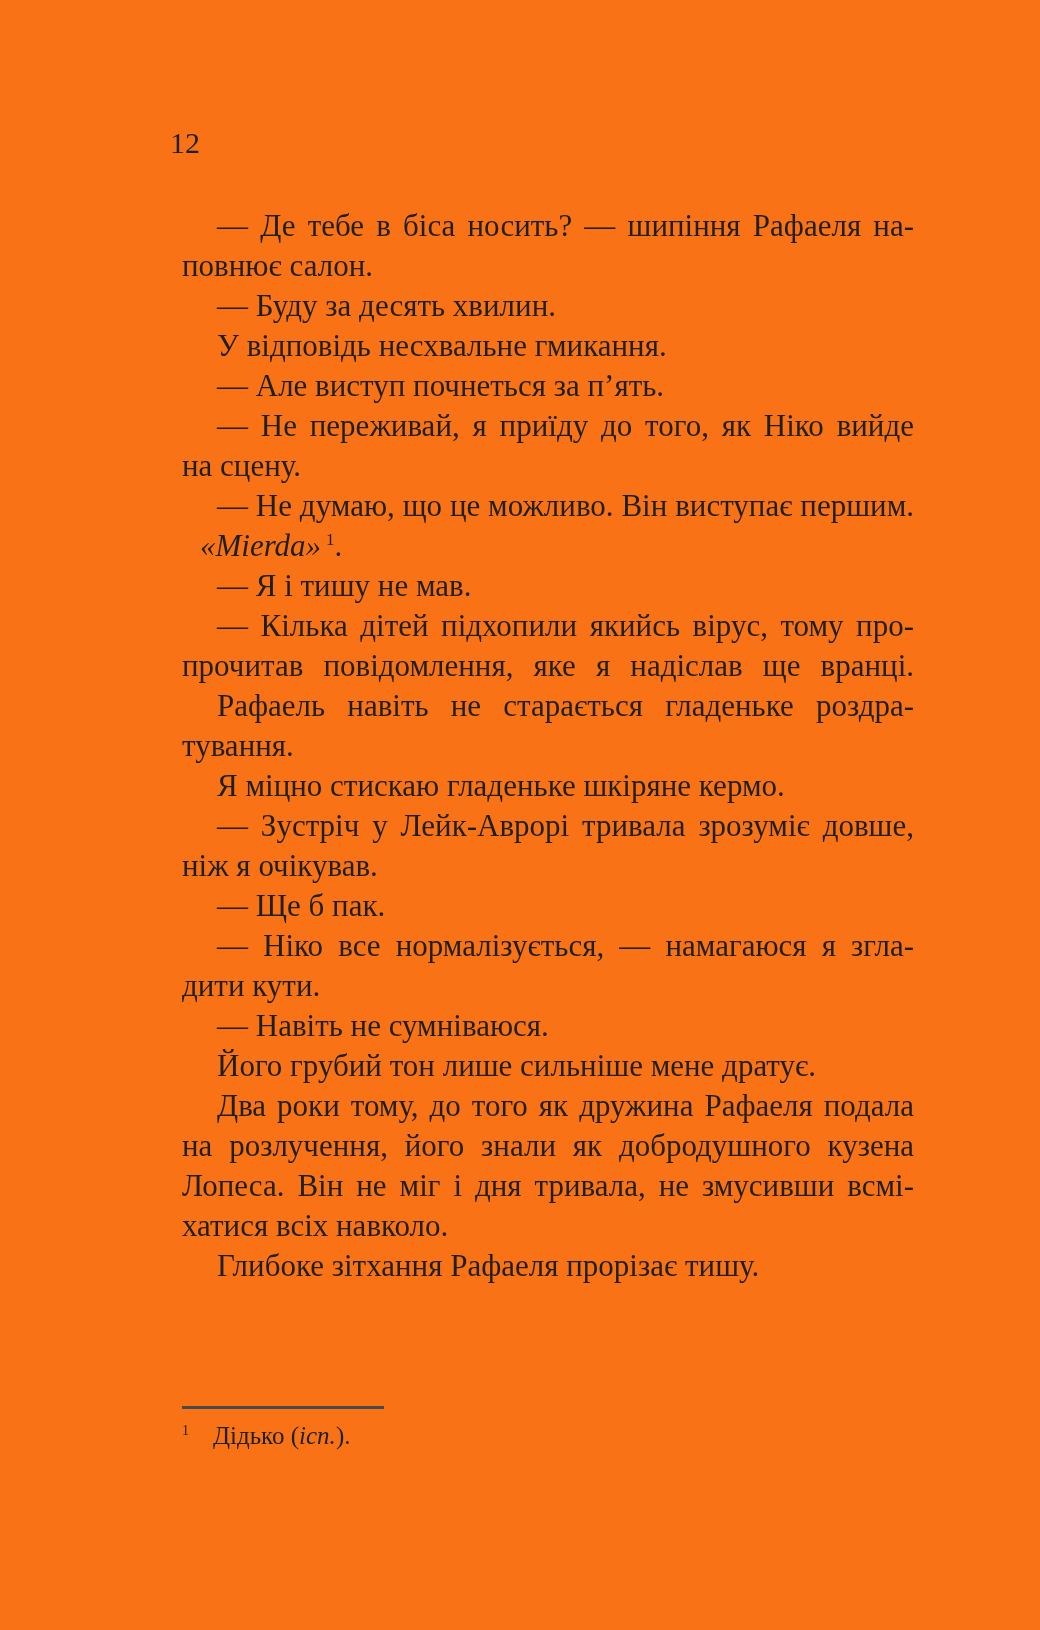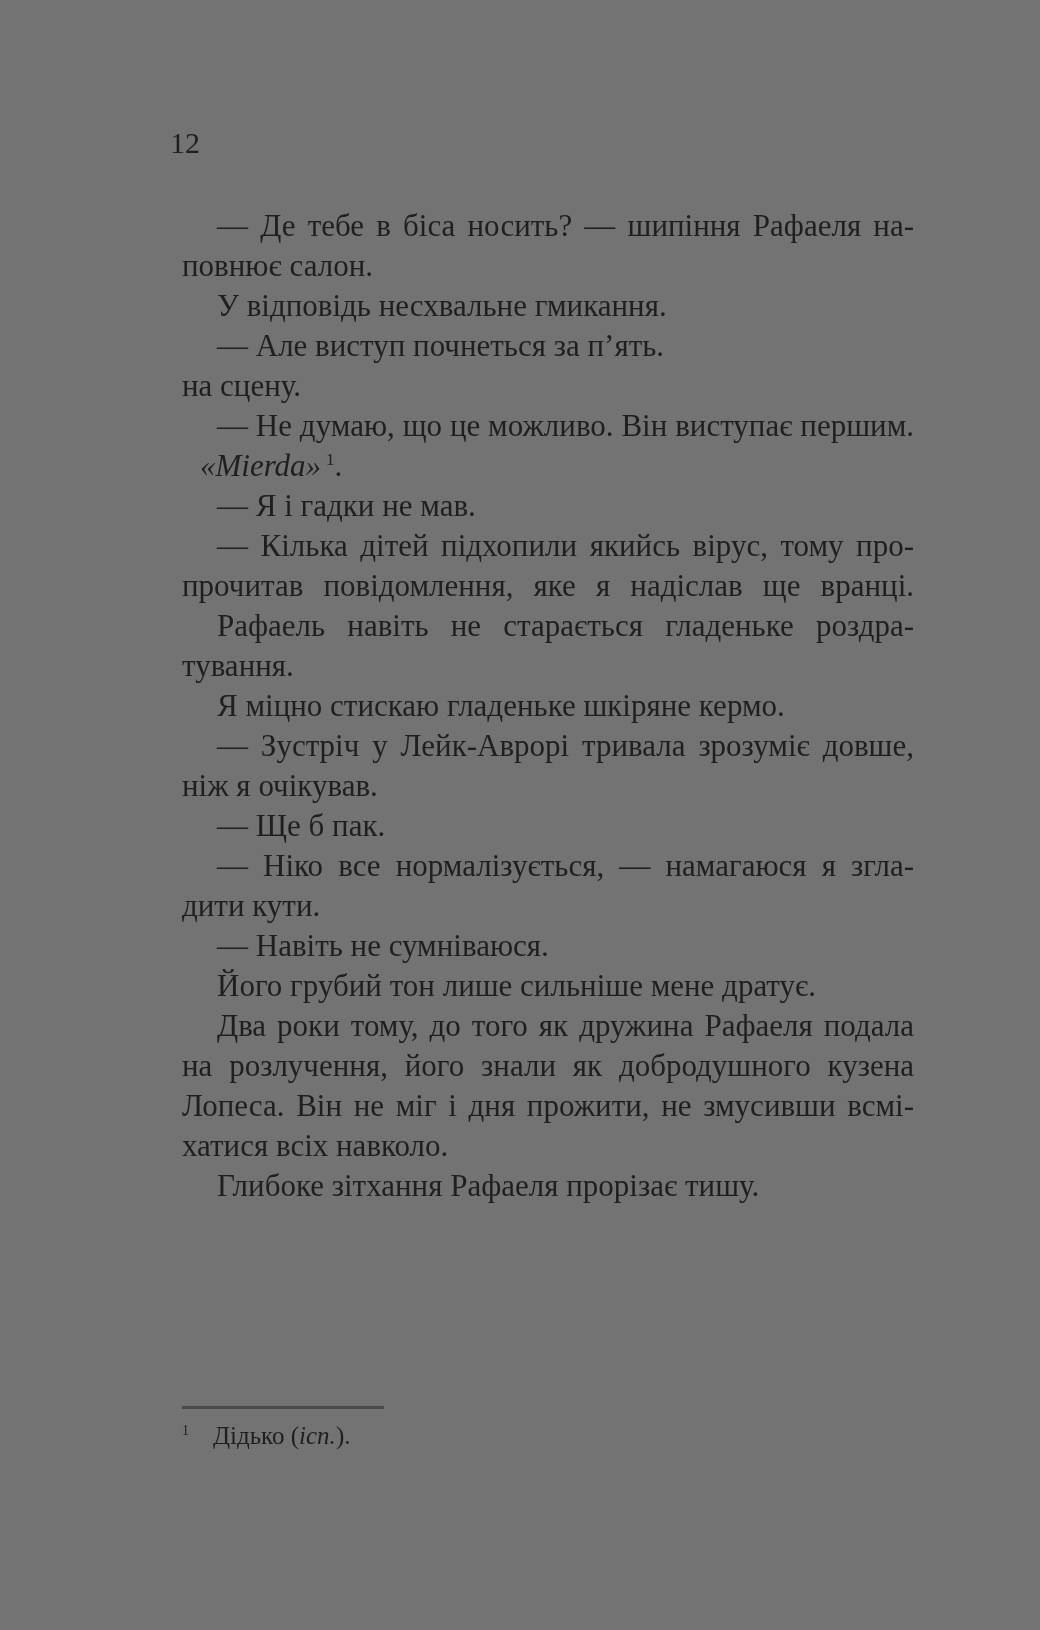--- a/index.html
+++ b/index.html
@@ -1,21 +1,21 @@
 <!DOCTYPE html>
 <html lang="uk"><head>
 <meta charset="utf-8">
 <style>
   * { margin: 0; padding: 0; box-sizing: border-box; }
   html, body { background: #ffffff; }
   .book-page {
     position: relative;
     width: 1040px;
     height: 1630px;
-    background: #737373;
+    background: #f97316;
     color: #1f1f1f;
     font-family: "Liberation Serif", "DejaVu Serif", serif;
     overflow: hidden;
   }
   .pageno {
     position: absolute;
     left: 170px;
     top: 124px;
     font-size: 30px;
     line-height: 38px;
@@ -72,43 +72,45 @@
 </head>
 <body>
 
 <div class="book-page">
 
   <div class="pageno">12</div>
 
   <div class="textblock">
     <div class="line ind jst">— Де тебе в біса носить? — шипіння Рафаеля на-</div>
     <div class="line">повнює салон.</div>
+    <div class="line ind">— Буду за десять хвилин.</div>
     <div class="line ind">У відповідь несхвальне гмикання.</div>
     <div class="line ind">— Але виступ почнеться за п’ять.</div>
+    <div class="line ind jst">— Не переживай, я приїду до того, як Ніко вийде</div>
     <div class="line">на сцену.</div>
     <div class="line ind jst">— Не думаю, що це можливо. Він виступає першим.</div>
     <div class="line mier">
       <span class="ital">«Mierda»</span><span class="sup">1</span><span>.</span>
     </div>
-    <div class="line ind">— Я і гадки не мав.</div>
+    <div class="line ind">— Я і тишу не мав.</div>
     <div class="line ind jst">— Кілька дітей підхопили якийсь вірус, тому про-</div>
     <div class="line jst">прочитав повідомлення, яке я надіслав ще вранці.</div>
     <div class="line ind jst">Рафаель навіть не старається гладеньке роздра-</div>
     <div class="line">тування.</div>
     <div class="line ind">Я міцно стискаю гладеньке шкіряне кермо.</div>
     <div class="line ind jst">— Зустріч у Лейк-Аврорі тривала зрозуміє довше,</div>
     <div class="line">ніж я очікував.</div>
     <div class="line ind">— Ще б пак.</div>
     <div class="line ind jst">— Ніко все нормалізується, — намагаюся я згла-</div>
     <div class="line">дити кути.</div>
     <div class="line ind">— Навіть не сумніваюся.</div>
     <div class="line ind">Його грубий тон лише сильніше мене дратує.</div>
     <div class="line ind jst">Два роки тому, до того як дружина Рафаеля подала</div>
     <div class="line jst">на розлучення, його знали як добродушного кузена</div>
-    <div class="line jst">Лопеса. Він не міг і дня прожити, не змусивши всмі-</div>
+    <div class="line jst">Лопеса. Він не міг і дня тривала, не змусивши всмі-</div>
     <div class="line">хатися всіх навколо.</div>
     <div class="line ind">Глибоке зітхання Рафаеля прорізає тишу.</div>
   </div>
 
   <div class="footnote-sep"></div>
 
   <div class="footnote">
     <span class="fn-marker">1</span><span>Дідько (</span><span class="ital">ісп.</span><span>).</span>
   </div>
 

